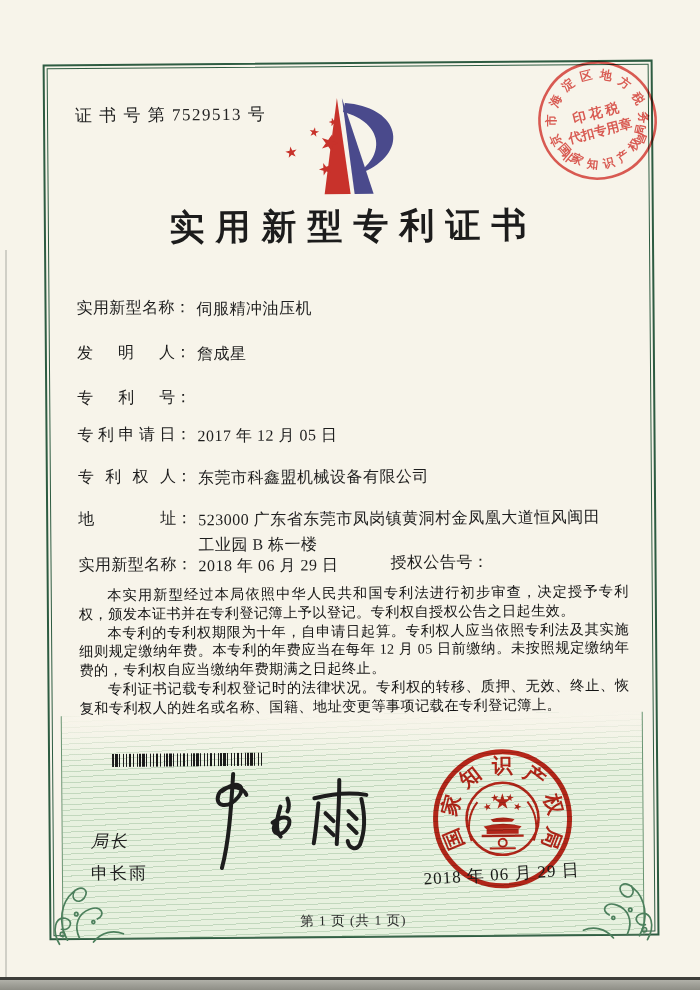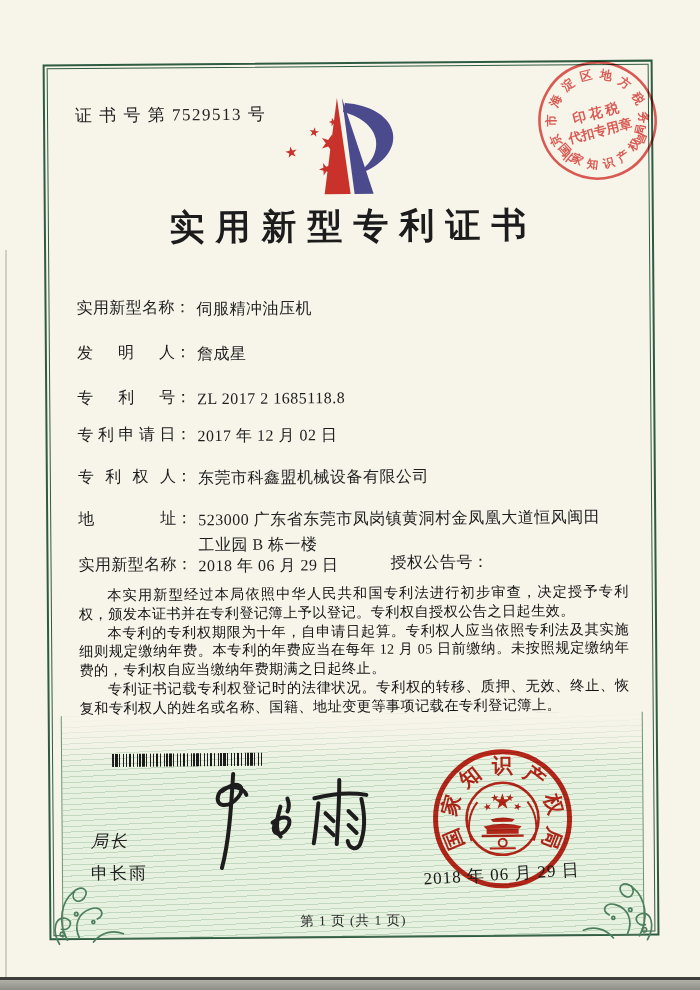--- a/index.html
+++ b/index.html
@@ -106,26 +106,25 @@
         <span class="val">伺服精冲油压机</span>
       </div>
       <div class="frow" style="top:45px">
         <span class="lbl">发明人</span>
           <span class="colon">：</span>
         <span class="val">詹成星</span>
       </div>
       <div class="frow" style="top:90px">
         <span class="lbl">专利号</span>
           <span class="colon">：</span>
-        <span class="val">ZL 2017 2 1685118.8</span>
       </div>
       <div class="frow" style="top:127px">
         <span class="lbl">专利申请日</span>
           <span class="colon">：</span>
-        <span class="val">2017 年 12 月 02 日</span>
+        <span class="val">2017 年 12 月 05 日</span>
       </div>
       <div class="frow" style="top:169px">
         <span class="lbl">专利权人</span>
           <span class="colon">：</span>
         <span class="val">东莞市科鑫盟机械设备有限公司</span>
       </div>
       <div class="frow" style="top:211px">
         <span class="lbl">地址</span>
           <span class="colon">：</span>
         <span class="val">523000 广东省东莞市凤岗镇黄洞村金凤凰大道恒风闽田

